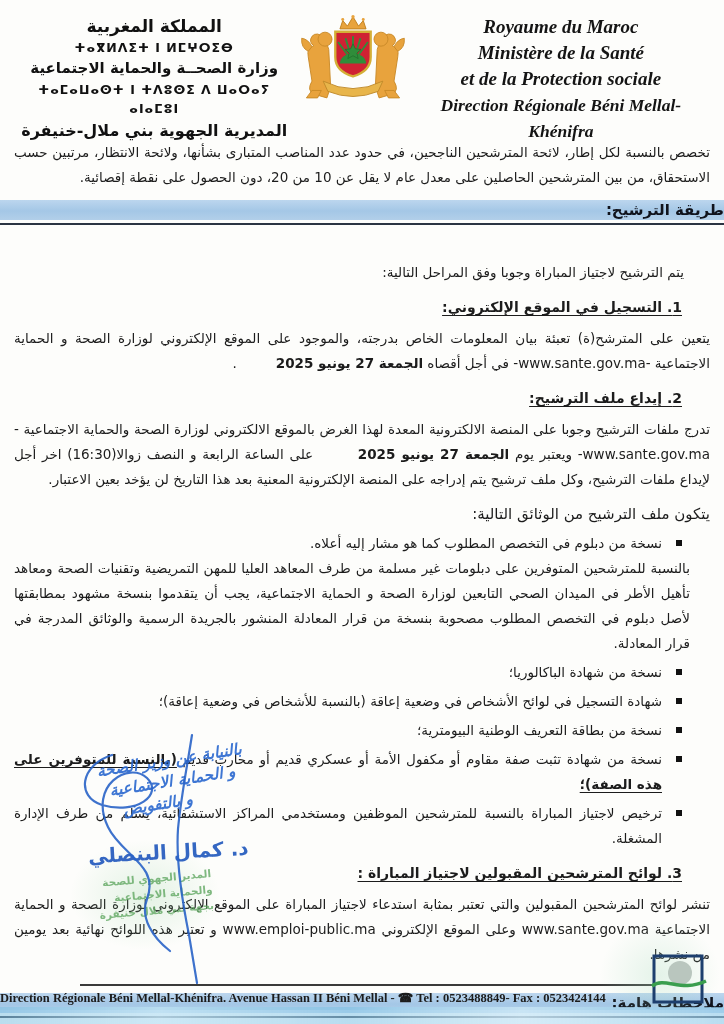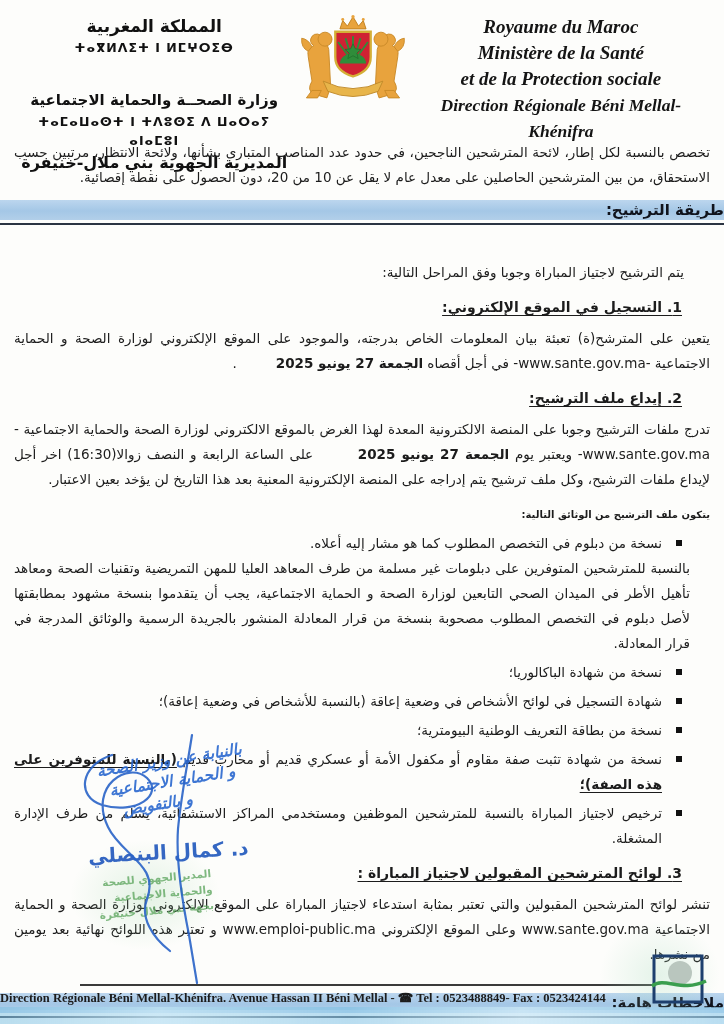--- a/index.html
+++ b/index.html
@@ -8,35 +8,35 @@
   
   .header{display:flex;align-items:flex-start;justify-content:center;
           padding:14px 14px 0 14px;height:116px;}
   .hdr-fr{width:300px;text-align:center;font-family:"Liberation Serif",serif;
           font-style:italic;font-weight:bold;font-size:19px;line-height:26px;color:#141414;}
   .hdr-fr .l4{font-size:17.5px;}
   .hdr-emblem{width:118px;display:flex;justify-content:center;}
   .hdr-ar{width:282px;text-align:center;direction:rtl;font-weight:bold;color:#111;}
   .hdr-ar .a1{font-size:17px;line-height:24px;}
   .hdr-ar .tif{font-size:12.5px;line-height:19px;letter-spacing:1px;}
-  .hdr-ar .a3{font-size:15px;line-height:23px;margin-top:32px;}
+  .hdr-ar .a3{font-size:15px;line-height:23px;}
   .hdr-ar .a5{font-size:16px;line-height:26px;}
   
   .content{direction:rtl;padding:4px 12px 0 12px;font-size:13.5px;line-height:25px;
            text-align:justify;}
   .para{margin:6px 2px 0 2px;}
   .section-bar{margin:10px -12px 0 -12px;height:20px;
      background:linear-gradient(180deg,#bcd6ee 0%,#a4c7e6 55%,#b2cfe9 100%);
      display:flex;align-items:center;font-weight:bold;font-size:15px;color:#10131c;}
   .bar-rule{margin:3px -12px 0 -12px;height:2px;background:#2b3442;}
   .step-title{font-weight:bold;margin:10px 30px 0 0;font-size:14px;}
   .step-title .und{text-decoration:underline;text-underline-offset:3px;}
   .bold{font-weight:bold;margin-left:39px;}
   .bold-und{font-weight:bold;text-decoration:underline;text-underline-offset:3px;}
-  .docs-title{font-weight:bold;margin:10px 2px 0 0;font-size:10px;}
+  .docs-title{font-weight:normal;margin:10px 2px 0 0;font-size:15px;}
   .doc-item{position:relative;margin:4px 30px 0 2px;padding-right:20px;}
   .sq{position:absolute;right:0;top:9px;width:6px;height:6px;background:#111;display:block;}
   .doc-sub{margin:0 -28px 0 0;}
   .note-item{display:flex;gap:16px;margin:7px 26px 0 2px;text-align:right;}
   .dash{flex:0 0 auto;font-weight:bold;}
   
   .delegation{position:absolute;left:60px;top:750px;width:225px;transform:rotate(-9deg);
      color:#2e6bd0;font-weight:bold;font-style:italic;font-size:15.5px;line-height:21px;
      direction:rtl;text-align:center;opacity:.92;}
   .sig-name{position:absolute;left:88px;top:840px;transform:rotate(-3deg);

